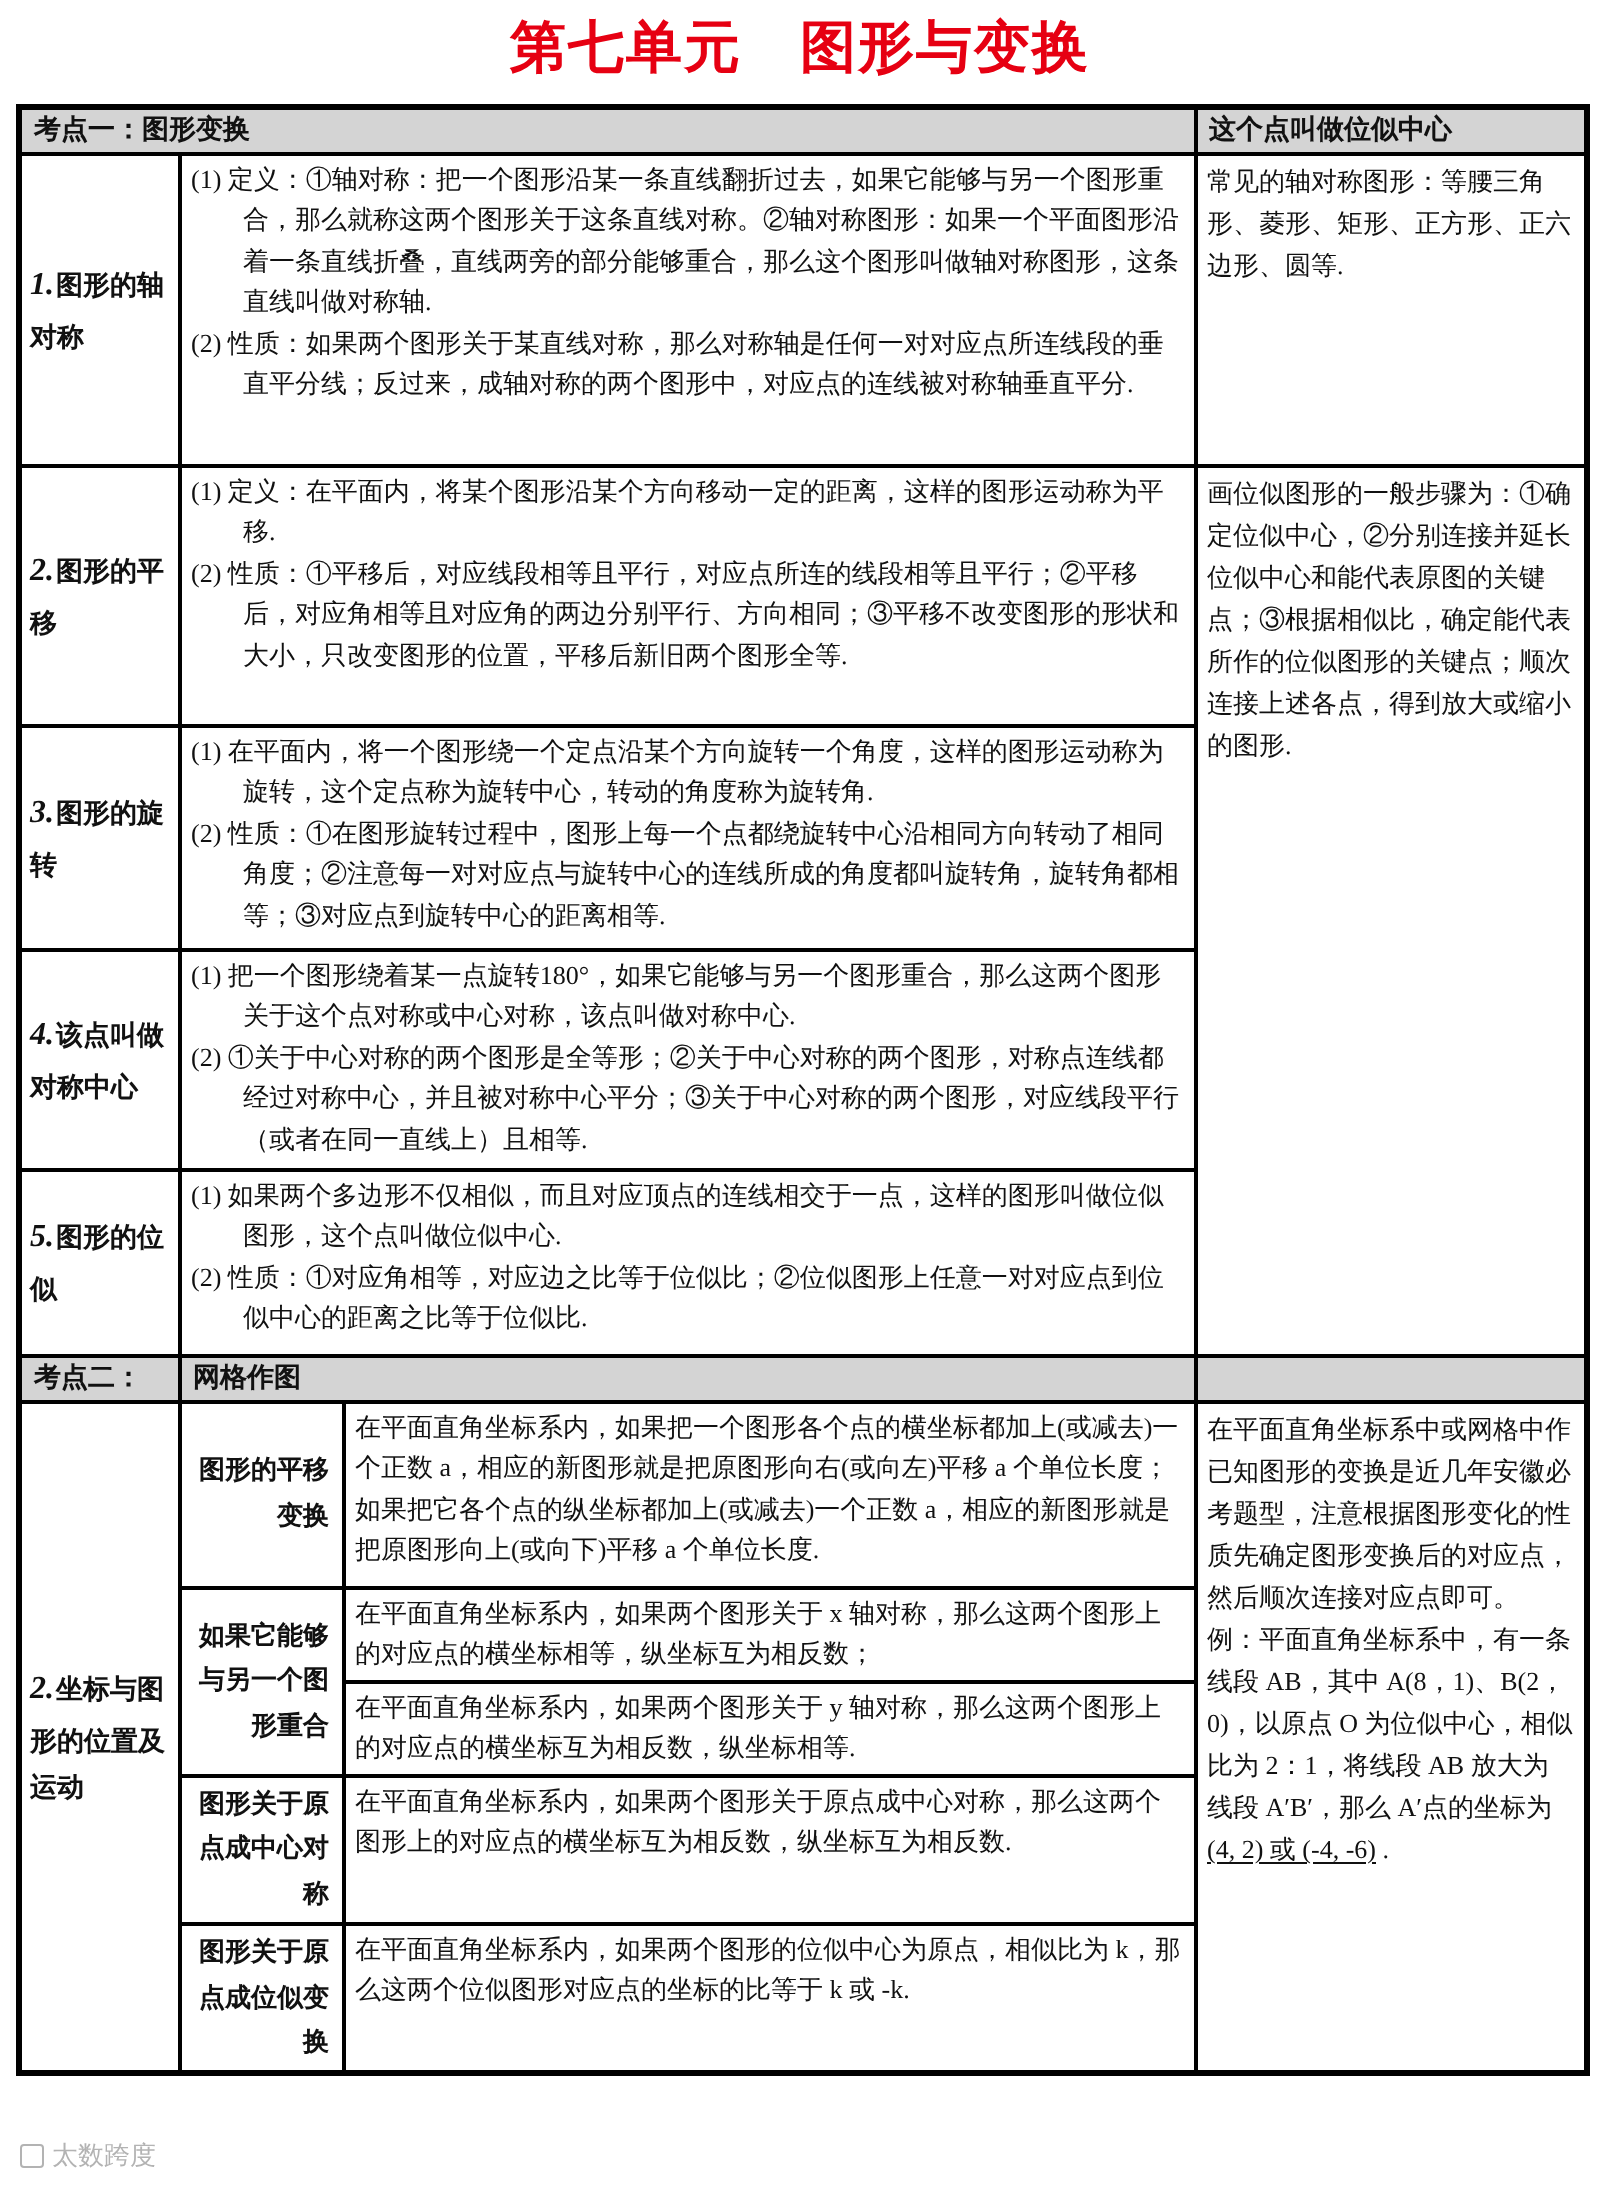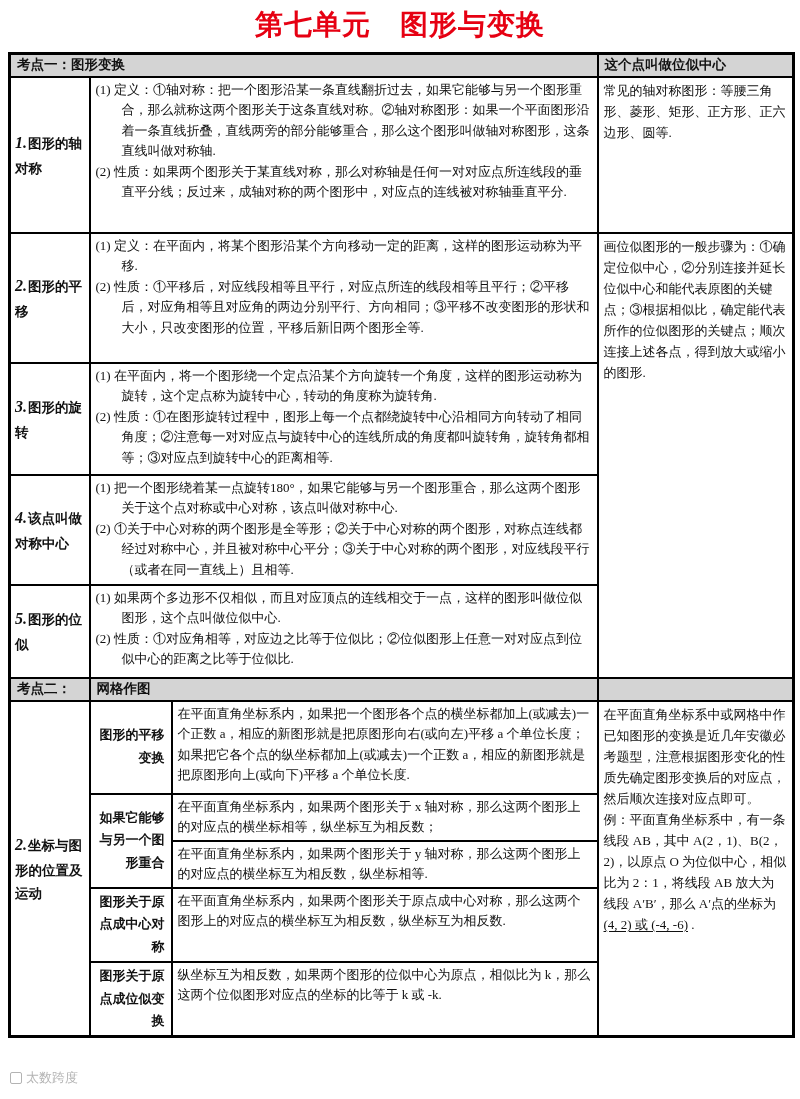--- a/index.html
+++ b/index.html
@@ -166,41 +166,41 @@
         <td colspan="2">网格作图</td>
         <td></td>
       </tr>
 
       <tr style="height:93px">
         <td class="lbl" rowspan="5"><span class="num">2.</span><span>坐标与图形的位置及运动</span></td>
         <td class="sublbl">图形的平移变换</td>
         <td>在平面直角坐标系内，如果把一个图形各个点的横坐标都加上(或减去)一个正数 a，相应的新图形就是把原图形向右(或向左)平移 a 个单位长度；如果把它各个点的纵坐标都加上(或减去)一个正数 a，相应的新图形就是把原图形向上(或向下)平移 a 个单位长度.</td>
         <td class="note" rowspan="5">
           <p class="np">在平面直角坐标系中或网格中作已知图形的变换是近几年安徽必考题型，注意根据图形变化的性质先确定图形变换后的对应点，然后顺次连接对应点即可。</p>
-          <p class="np"><span>例：平面直角坐标系中，有一条线段 AB，其中 A(2，1)、B(2，2)，以原点 O 为位似中心，相似比为 2：1，将线段 AB 放大为线段 A′B′，那么 A′点的坐标为 </span><span class="u">(4, 2) 或 (-4, -6)</span><span> .</span></p>
+          <p class="np"><span>例：平面直角坐标系中，有一条线段 AB，其中 A(8，1)、B(2，0)，以原点 O 为位似中心，相似比为 2：1，将线段 AB 放大为线段 A′B′，那么 A′点的坐标为 </span><span class="u">(4, 2) 或 (-4, -6)</span><span> .</span></p>
         </td>
       </tr>
 
       <tr style="height:45px">
         <td class="sublbl" rowspan="2">如果它能够与另一个图形重合</td>
         <td>在平面直角坐标系内，如果两个图形关于 x 轴对称，那么这两个图形上的对应点的横坐标相等，纵坐标互为相反数；</td>
       </tr>
 
       <tr style="height:45px">
         <td>在平面直角坐标系内，如果两个图形关于 y 轴对称，那么这两个图形上的对应点的横坐标互为相反数，纵坐标相等.</td>
       </tr>
 
       <tr style="height:73px">
         <td class="sublbl">图形关于原点成中心对称</td>
         <td>在平面直角坐标系内，如果两个图形关于原点成中心对称，那么这两个图形上的对应点的横坐标互为相反数，纵坐标互为相反数.</td>
       </tr>
 
       <tr style="height:62px">
         <td class="sublbl">图形关于原点成位似变换</td>
-        <td>纵坐标互为相反数，如果两个图形的位似中心为原点，相似比为 k，那么这两个位似图形对应点的坐标的比等于 k 或 -k.</td>
+        <td>在平面直角坐标系内，如果两个图形的位似中心为原点，相似比为 k，那么这两个位似图形对应点的坐标的比等于 k 或 -k.</td>
       </tr>
 
     </tbody>
   </table>
 
   <div class="wm">
     <span class="wm-box"></span>
     <span>太数跨度</span>
   </div>
 

